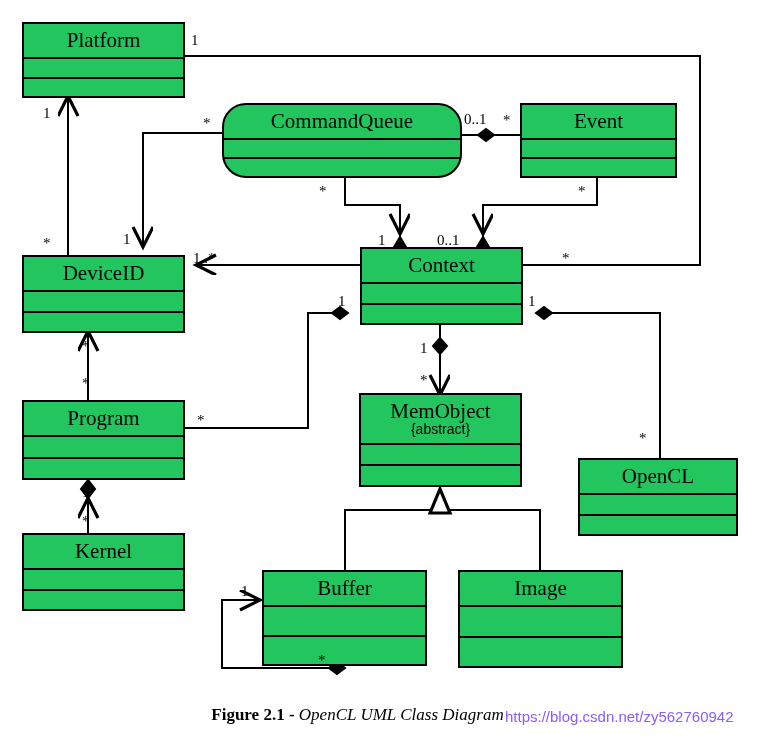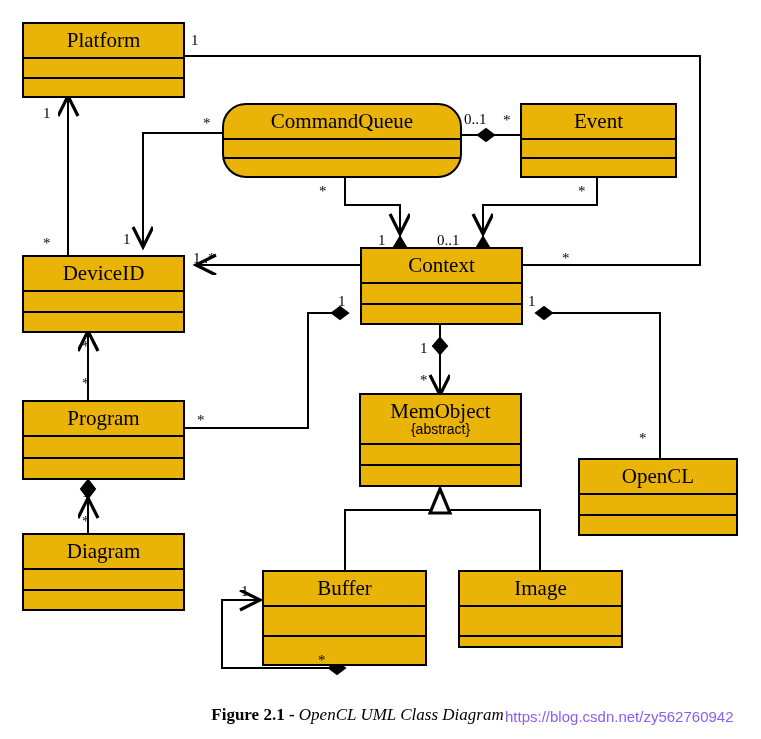--- a/index.html
+++ b/index.html
@@ -1,21 +1,21 @@
 <!DOCTYPE html>
 <html><head>
 <meta charset="utf-8">
 <style>
   html,body{margin:0;padding:0;background:#ffffff;}
   body{width:761px;height:739px;font-family:"Liberation Serif",serif;}
   #stage{position:relative;width:761px;height:739px;overflow:hidden;background:#fff;}
 
   .uml-class{
     position:absolute;
-    background:#eab308;
+    background:#22c55e;
     border:2px solid #000000;
     box-sizing:border-box;
     display:flex;
     flex-direction:column;
   }
   .uml-title{
     flex:0 0 auto;
     display:flex;
     flex-direction:column;
     align-items:center;
@@ -185,35 +185,35 @@
   <div class="uml-class" style="left:578px;top:458px;width:160px;height:78px;">
     <div class="uml-title">
         <span>OpenCL</span>
       </div>
     <div class="uml-comp"></div>
     <div class="uml-comp"></div>
   </div>
 
   <div class="uml-class" style="left:22px;top:533px;width:163px;height:78px;">
     <div class="uml-title">
-        <span>Diagram</span>
+        <span>Kernel</span>
       </div>
     <div class="uml-comp"></div>
     <div class="uml-comp"></div>
   </div>
 
   <div class="uml-class" style="left:262px;top:570px;width:165px;height:96px;">
     <div class="uml-title">
         <span>Buffer</span>
       </div>
     <div class="uml-comp"></div>
     <div class="uml-comp"></div>
   </div>
 
-  <div class="uml-class" style="left:458px;top:570px;width:165px;height:78px;gap:28px;">
+  <div class="uml-class" style="left:458px;top:570px;width:165px;height:98px;gap:28px;">
     <div class="uml-title">
         <span>Image</span>
       </div>
     <div class="uml-comp"></div>
     <div class="uml-comp"></div>
   </div>
 
   <div class="mult" style="left:191px;top:32px;">1</div>
   <div class="mult" style="left:43px;top:105px;">1</div>
   <div class="mult" style="left:203px;top:115px;">*</div>

